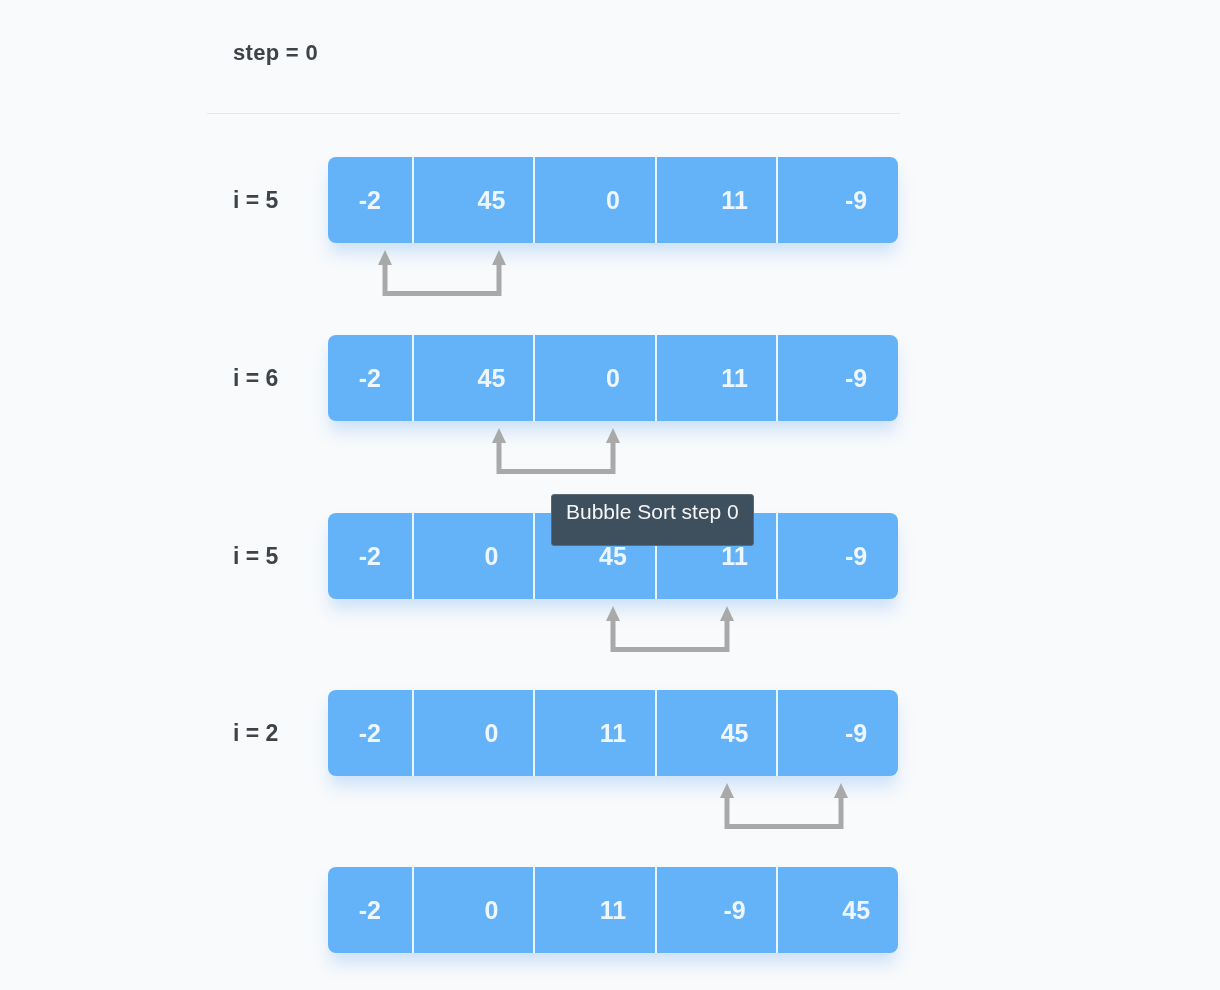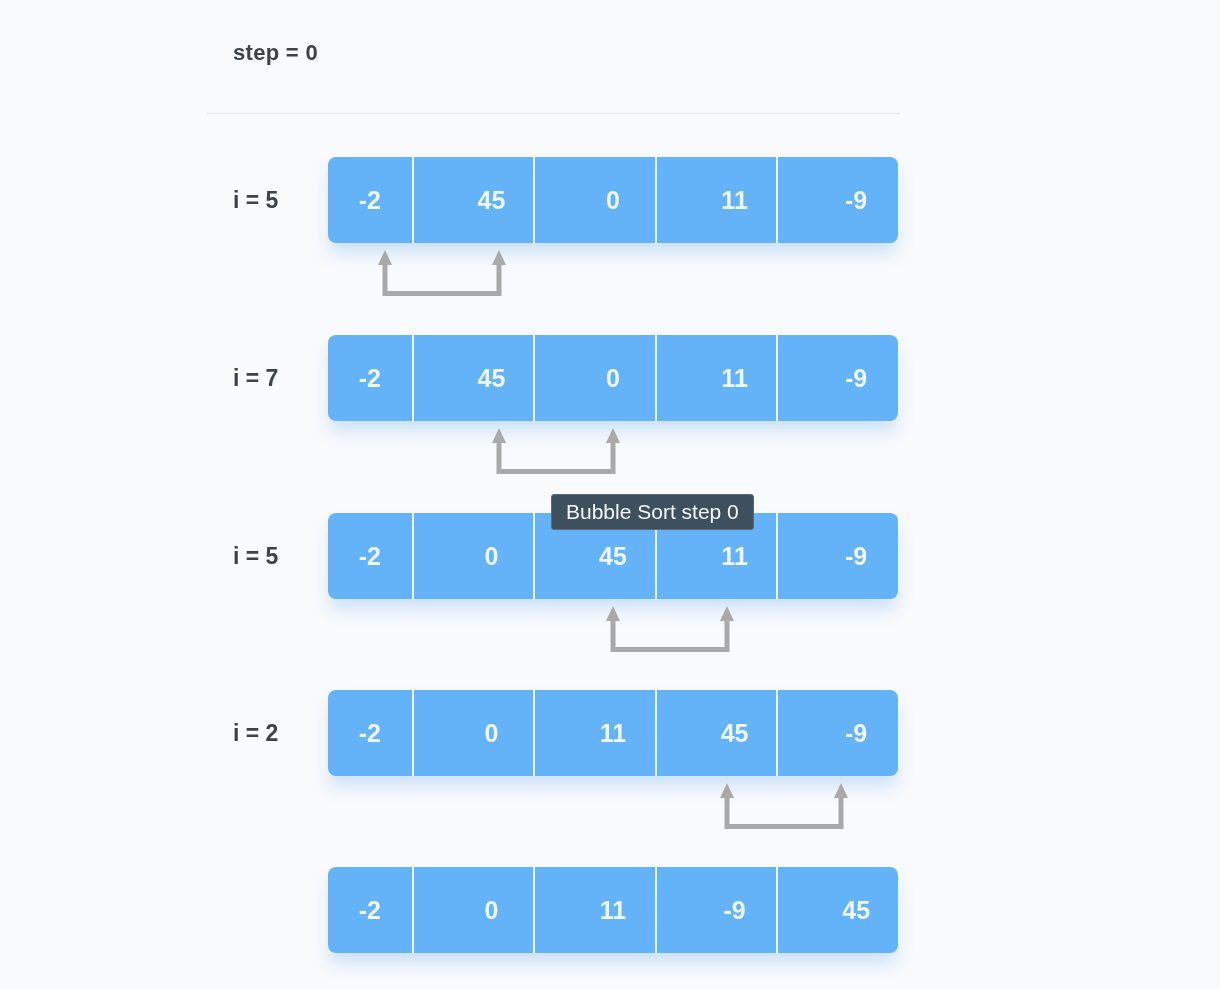--- a/index.html
+++ b/index.html
@@ -75,21 +75,21 @@
     stroke-width: 5;
     fill: none;
   }
   .bracket polygon {
     fill: #a9a9a9;
   }
   .tooltip {
     position: absolute;
     left: 551px;
     top: 494px;
-    height: 36px;
+    height: 52px;
     box-sizing: border-box;
     padding: 5px 14px 0 14px;
     background: #3e4f5e;
     border: 1px solid #5c6a75;
     border-radius: 3px;
     color: #f4f6f7;
     font-size: 21px;
     white-space: nowrap;
     z-index: 10;
   }
@@ -109,21 +109,21 @@
     <div class="cell">0</div>
     <div class="cell">11</div>
     <div class="cell">-9</div>
   </div>
   <svg class="bracket" style="left:378px;top:250px" viewBox="0 0 128 48">
     <path d="M7 13 L7 43.5 L121 43.5 L121 13"></path>
     <polygon points="0,15 14,15 7,0"></polygon>
     <polygon points="114,15 128,15 121,0"></polygon>
   </svg>
 
-  <div class="row-label" style="top:364px">i = 7</div>
+  <div class="row-label" style="top:364px">i = 6</div>
   <div class="bar" style="top:335px">
     <div class="cell">-2</div>
     <div class="cell">45</div>
     <div class="cell">0</div>
     <div class="cell">11</div>
     <div class="cell">-9</div>
   </div>
   <svg class="bracket" style="left:492px;top:428px" viewBox="0 0 128 48">
     <path d="M7 13 L7 43.5 L121 43.5 L121 13"></path>
     <polygon points="0,15 14,15 7,0"></polygon>

